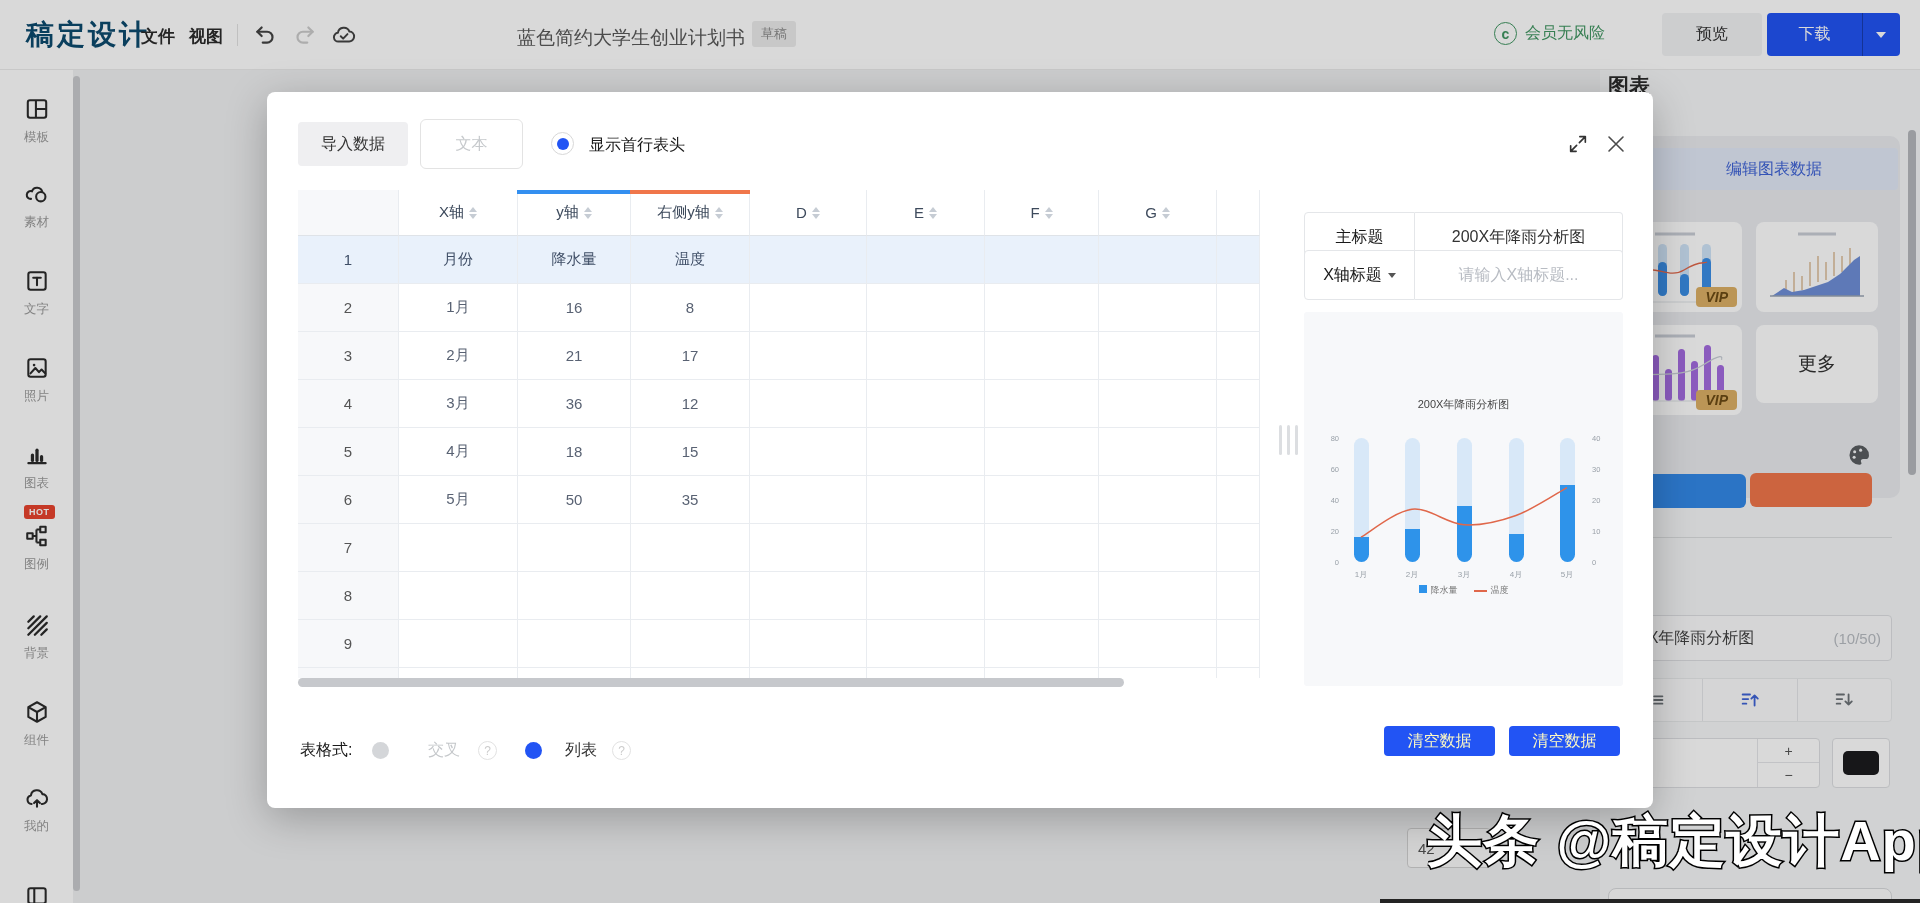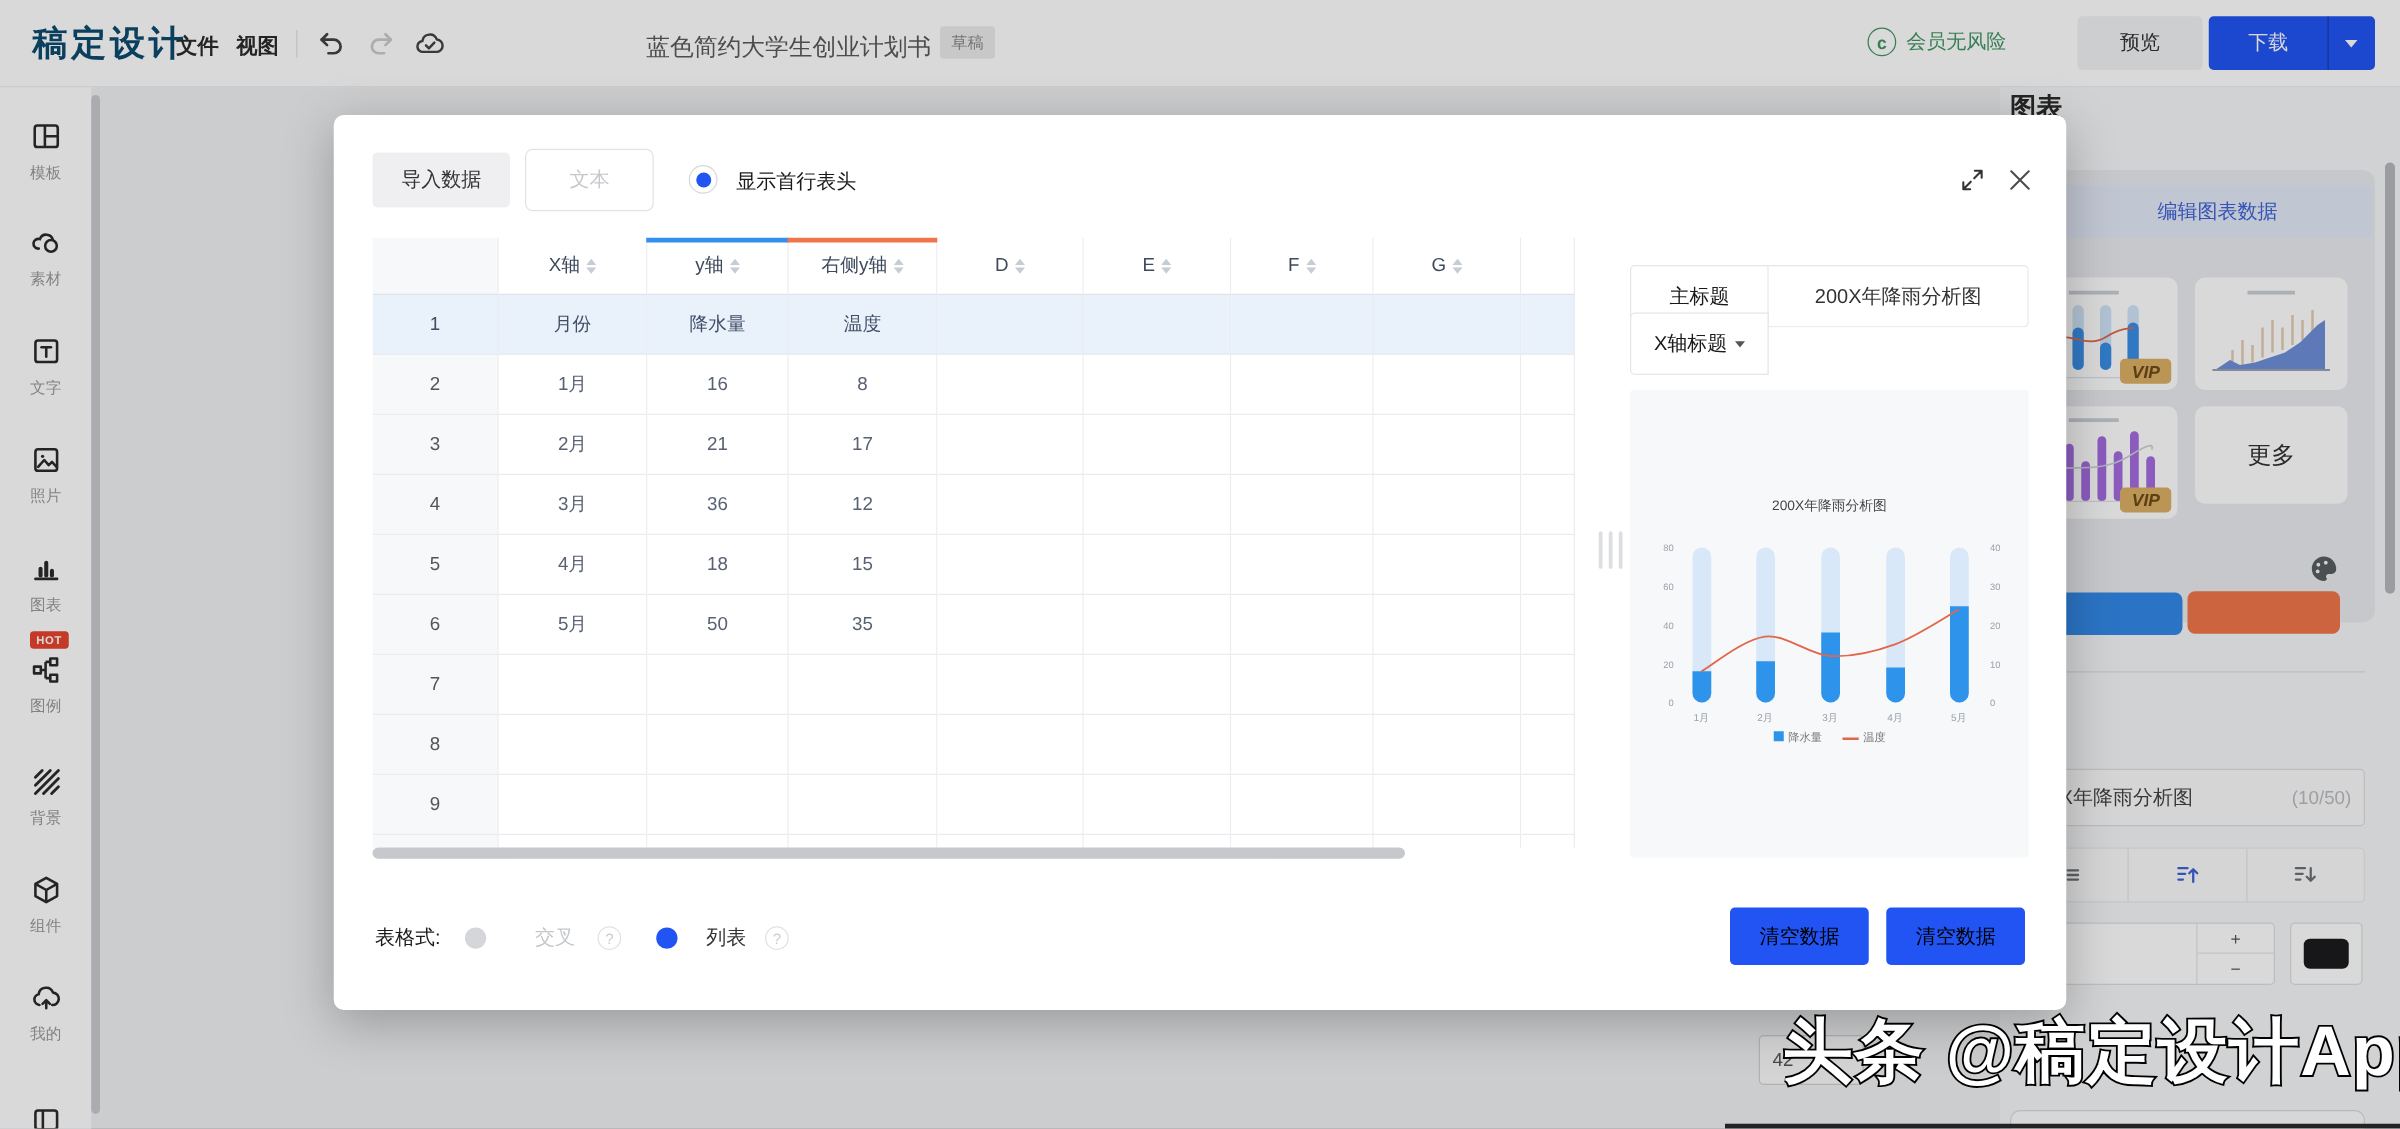--- a/index.html
+++ b/index.html
@@ -123,21 +123,21 @@
   
   #format-label{left:33px;top:648px;font-size:16px;color:#1a1a1a;}
   .radio{position:absolute;width:17px;height:17px;border-radius:50%;cursor:pointer;}
   #radio-cross{left:105px;top:650px;background:#d4d6d9;}
   #radio-list{left:258px;top:650px;background:#2254f4;}
   #cross-label{left:161px;top:648px;font-size:16px;color:#c4c7ca;}
   #list-label{left:298px;top:648px;font-size:16px;color:#333;}
   .help{position:absolute;width:19px;height:19px;border:1px solid #e2e2e2;border-radius:50%;color:#ccc;font-size:12px;display:flex;align-items:center;justify-content:center;}
   #help-1{left:211px;top:649px;}
   #help-2{left:345px;top:649px;}
-  .blue-btn{position:absolute;width:111px;height:46px;background:#2254f4;border-radius:4px;color:#000000;font-size:16px;display:flex;align-items:center;justify-content:center;cursor:pointer;}
+  .blue-btn{position:absolute;width:111px;height:30px;background:#2254f4;border-radius:4px;color:#fef9c3;font-size:16px;display:flex;align-items:center;justify-content:center;cursor:pointer;}
   #clear-btn{left:1117px;top:634px;}
   #confirm-btn{left:1242px;top:634px;}
 
   
   #watermark{left:1426px;top:804px;z-index:100;font-size:56px;font-weight:900;color:#fff;
     -webkit-text-stroke:3px #000;paint-order:stroke fill;letter-spacing:1px;white-space:nowrap;}
 </style>
 </head>
 <body>
 
@@ -680,20 +680,21 @@
 
     <div id="side-row-1" class="side-row">
       <div class="side-label">主标题</div>
       <div class="side-input">200X年降雨分析图</div>
     </div>
     <div id="side-row-2" class="side-row">
       <div class="side-label">
           <span>X轴标题</span>
           <i class="caret-sm"></i>
         </div>
+      <div class="side-input placeholder">请输入X轴标题...</div>
     </div>
 
     <div id="preview-box" class="abs">
       <div id="pv-title">200X年降雨分析图</div>
       <div id="pv-plot">
           <span class="pv-tick" style="right:284px;top:246px">0</span>
           <span class="pv-tick" style="right:284px;top:215px">20</span>
           <span class="pv-tick" style="right:284px;top:184px">40</span>
           <span class="pv-tick" style="right:284px;top:153px">60</span>
           <span class="pv-tick" style="right:284px;top:122px">80</span>

